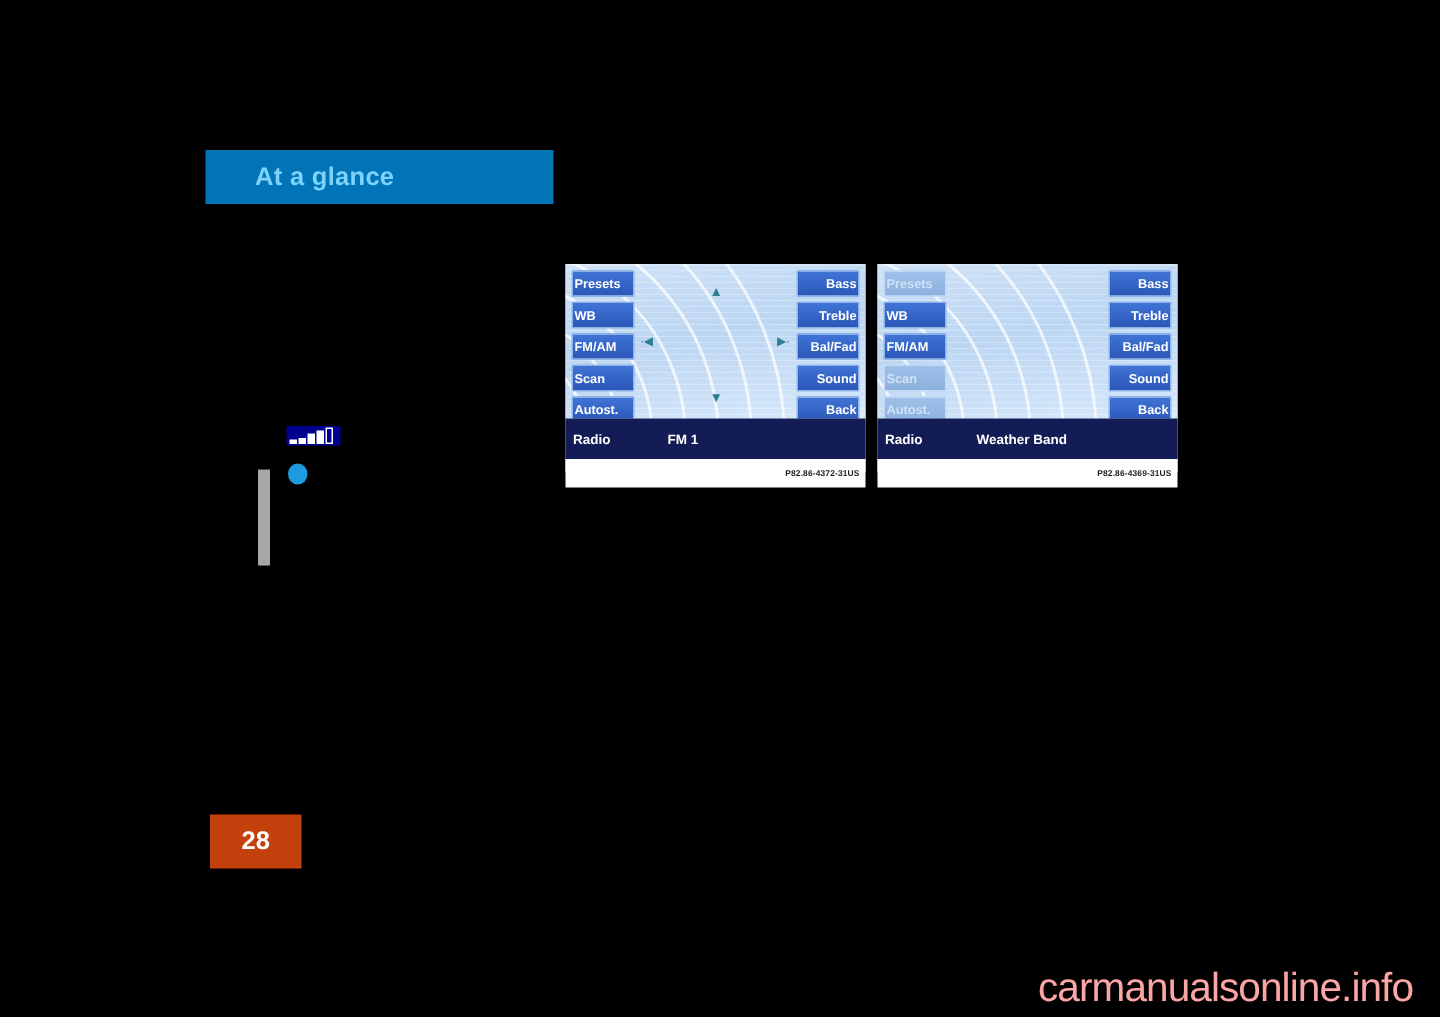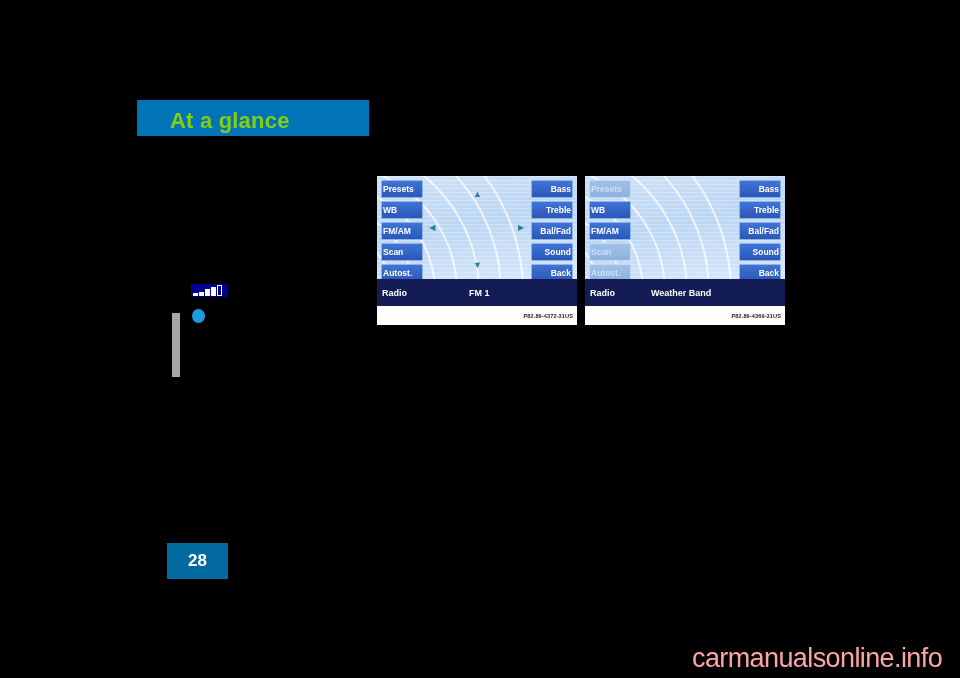--- a/index.html
+++ b/index.html
@@ -22,22 +22,22 @@
     left: 137px;
     top: 100px;
     width: 232px;
     height: 36px;
     background: #0074b7;
   }
   .header-title {
     position: absolute;
     left: 170px;
     top: 108px;
-    color: #84cc16;
-    font-size: 22px;
+    color: #7dd3fc;
+    font-size: 17px;
     font-weight: bold;
     letter-spacing: 0.2px;
     white-space: nowrap;
     text-align: center;
   }
 
   
   .signal-icon {
     position: absolute;
     left: 191px;
@@ -85,25 +85,24 @@
     background: #a6a6a6;
   }
 
   
   .page-number-box {
     position: absolute;
     left: 140px;
     top: 543px;
     width: 61px;
     height: 36px;
-    background: #0369a1;
+    background: #c2410c;
     display: flex;
     align-items: center;
     justify-content: center;
-    margin-left: 27px;
   }
   .page-number-box span {
     color: #ffffff;
     font-size: 17px;
     font-weight: bold;
   }
 
   
   .watermark {
     position: absolute;
@@ -237,21 +236,21 @@
     height: 27px;
     background: #131c54;
     color: #ffffff;
     font-size: 9px;
     font-weight: bold;
     display: flex;
     align-items: center;
     z-index: 4;
   }
   .status-bar .left-label { position: absolute; left: 5px; }
-  .status-bar .mid-label  { position: absolute; left: 92px; }
+  .status-bar .mid-label  { position: absolute; left: 68px; }
   .fig-2 .status-bar .mid-label { left: 66px; }
 
   .fig-caption {
     position: relative;
     height: 19px;
     background: #ffffff;
     color: #1b1b1b;
     font-size: 5.6px;
     font-weight: bold;
     display: flex;

